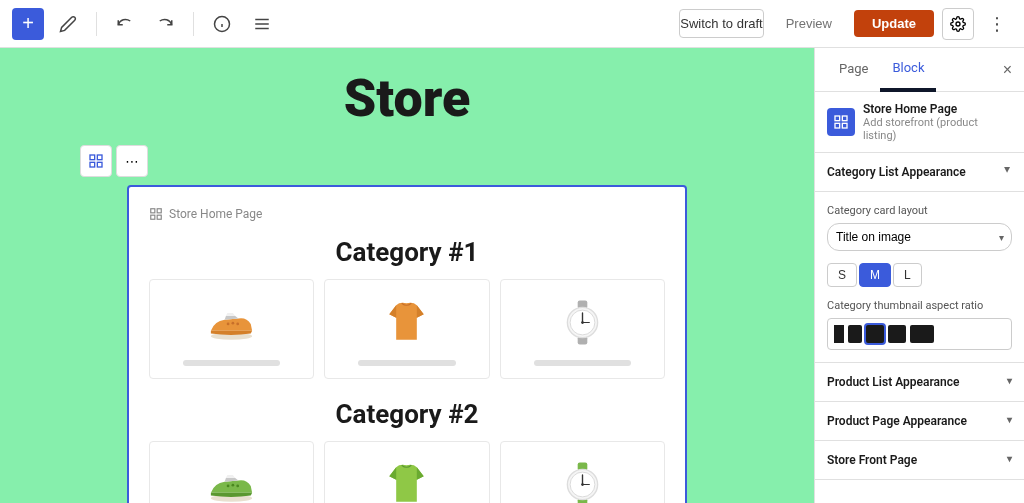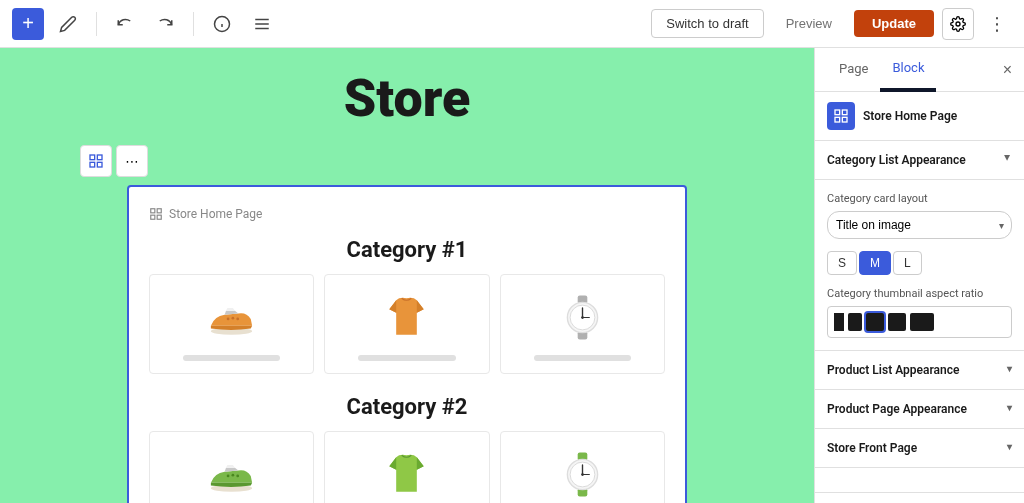--- a/index.html
+++ b/index.html
@@ -39,21 +39,21 @@
       border-radius: 4px;
     }
     .btn-icon svg { width: 18px; height: 18px; }
 
     .toolbar-divider { width: 1px; height: 24px; background: #e0e0e0; margin: 0 4px; }
 
     .btn-switch-draft {
       background: none;
       border: 1px solid #ccc;
       border-radius: 4px;
-      padding: 6px 14px;
+      padding: 6px 0;
       cursor: pointer;
       font-size: 13px;
       color: #333;
     }
     .btn-preview {
       background: none;
       border: none;
       cursor: pointer;
       font-size: 13px;
       color: #737373;
@@ -143,21 +143,21 @@
       display: flex;
       align-items: center;
       gap: 6px;
       color: #888;
       font-size: 12px;
       margin-bottom: 16px;
     }
 
     .category-section { margin-bottom: 20px; }
     .category-title {
-      font-size: 22px;
+      font-size: 26px;
       font-weight: 700;
       text-align: center;
       margin-bottom: 12px;
       color: #1a1a1a;
     }
 
     .product-grid {
       display: grid;
       grid-template-columns: repeat(3, 1fr);
       gap: 10px;
@@ -548,20 +548,21 @@
       <div class="block-info-icon">
         <svg width="16" height="16" viewBox="0 0 24 24" fill="none" stroke="#fff" stroke-width="2">
           <rect x="3" y="3" width="7" height="7"></rect>
             <rect x="14" y="3" width="7" height="7"></rect>
             <rect x="3" y="14" width="7" height="7"></rect>
             <rect x="14" y="14" width="7" height="7"></rect>
         </svg>
       </div>
       <div class="block-info-text">
         <div class="block-info-title">Store Home Page</div>
+        <div class="block-info-sub">Add storefront (product listing)</div>
       </div>
     </div>
 
     <div class="accordion-section">
       <div class="accordion-header open">
         <span>Category List Appearance</span>
         <span class="chevron up">▲</span>
       </div>
       <div class="accordion-content">
 

